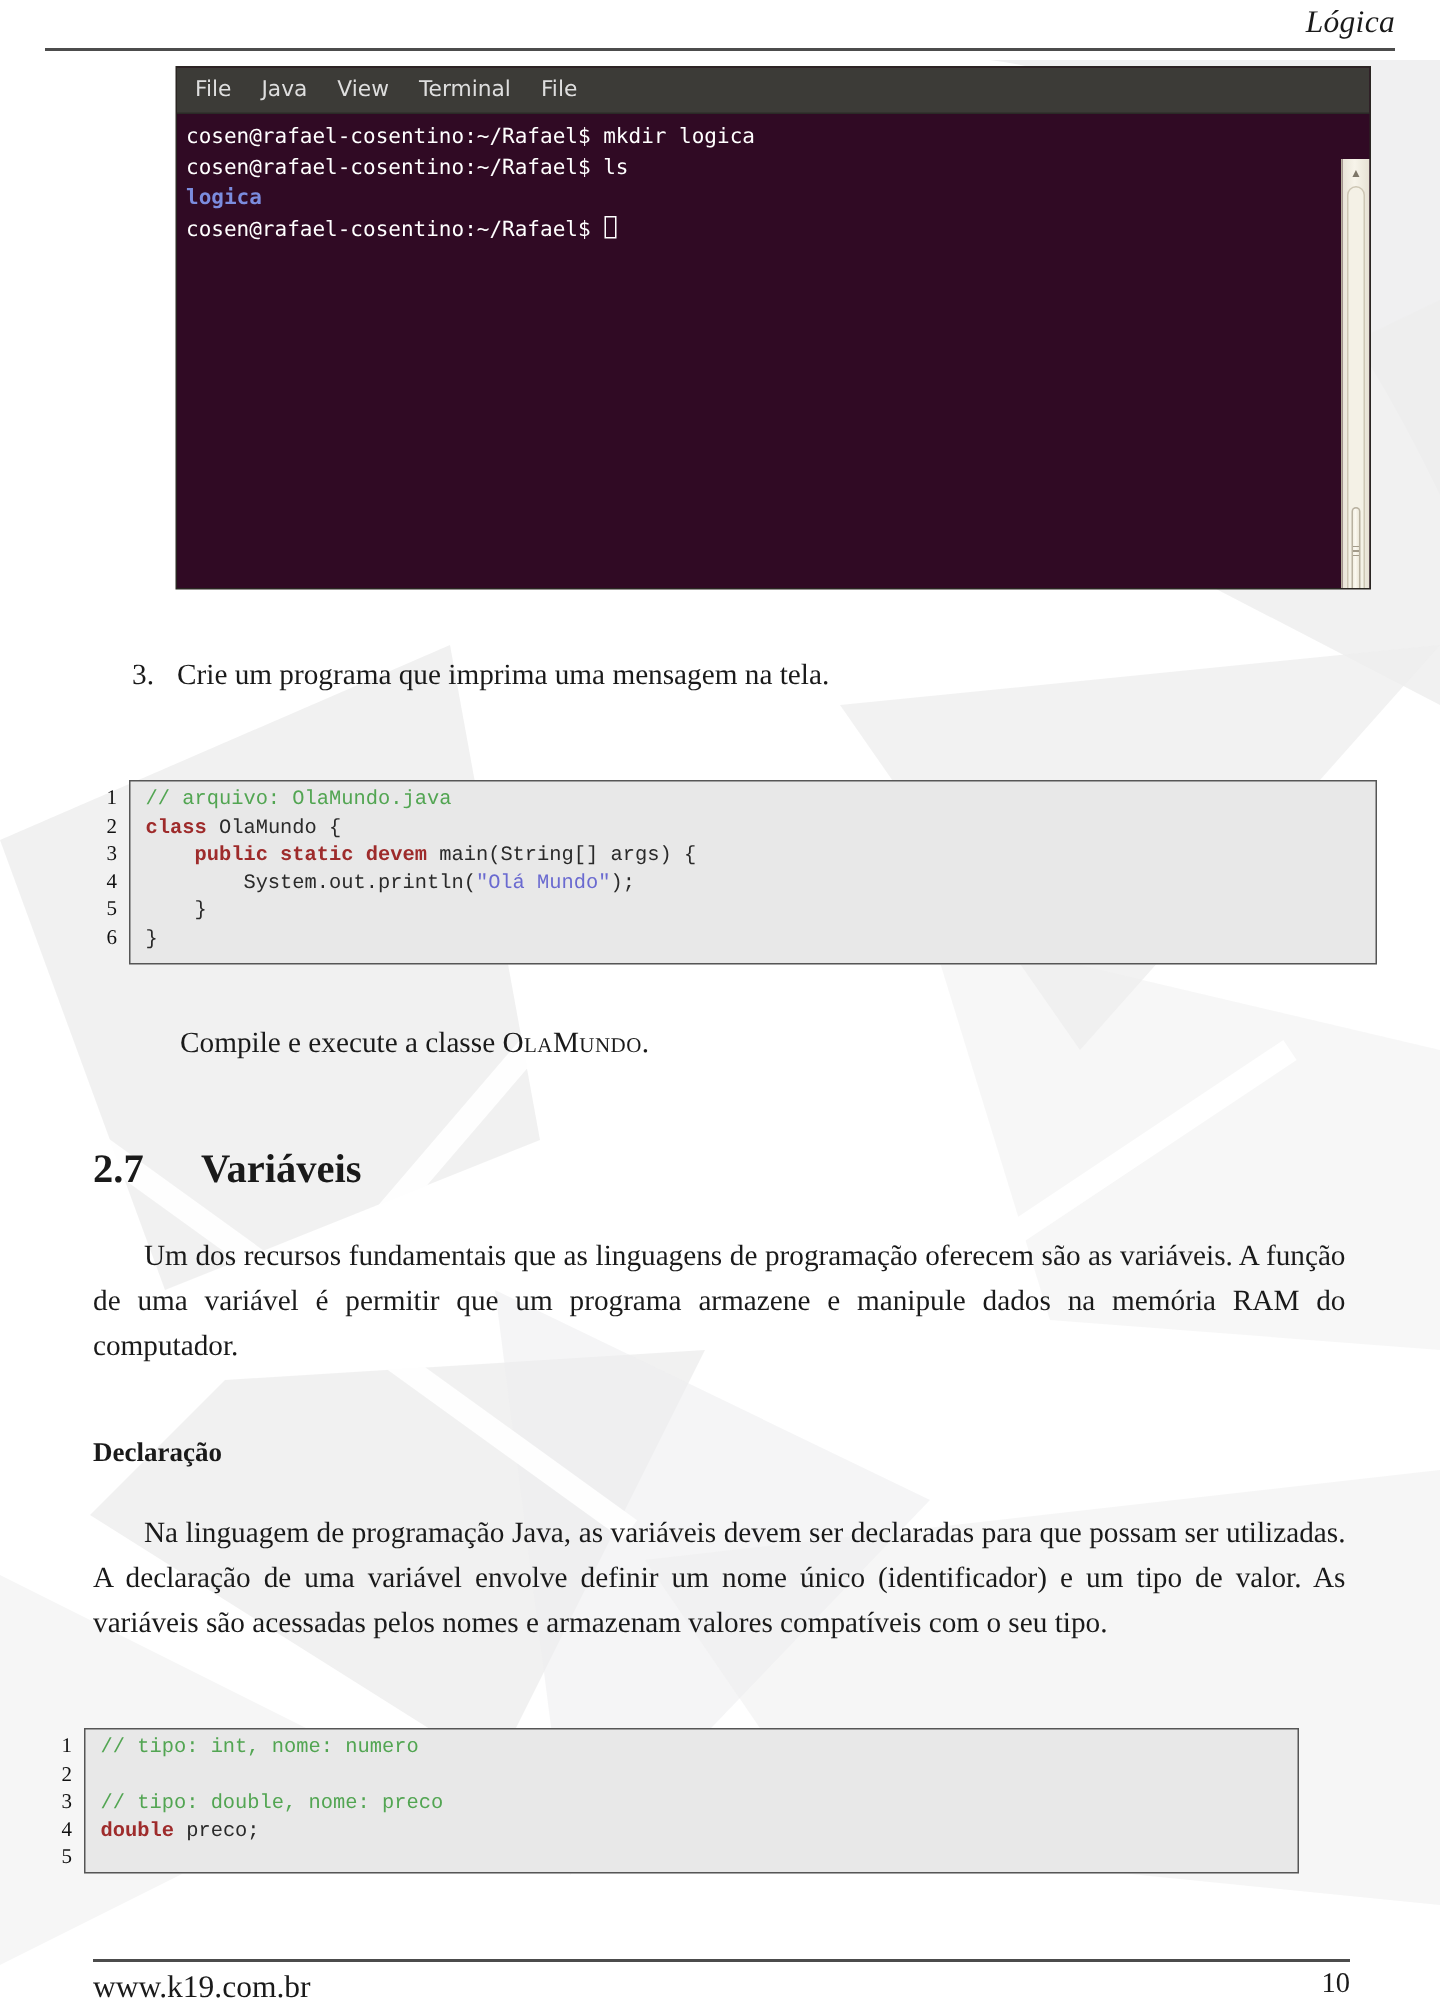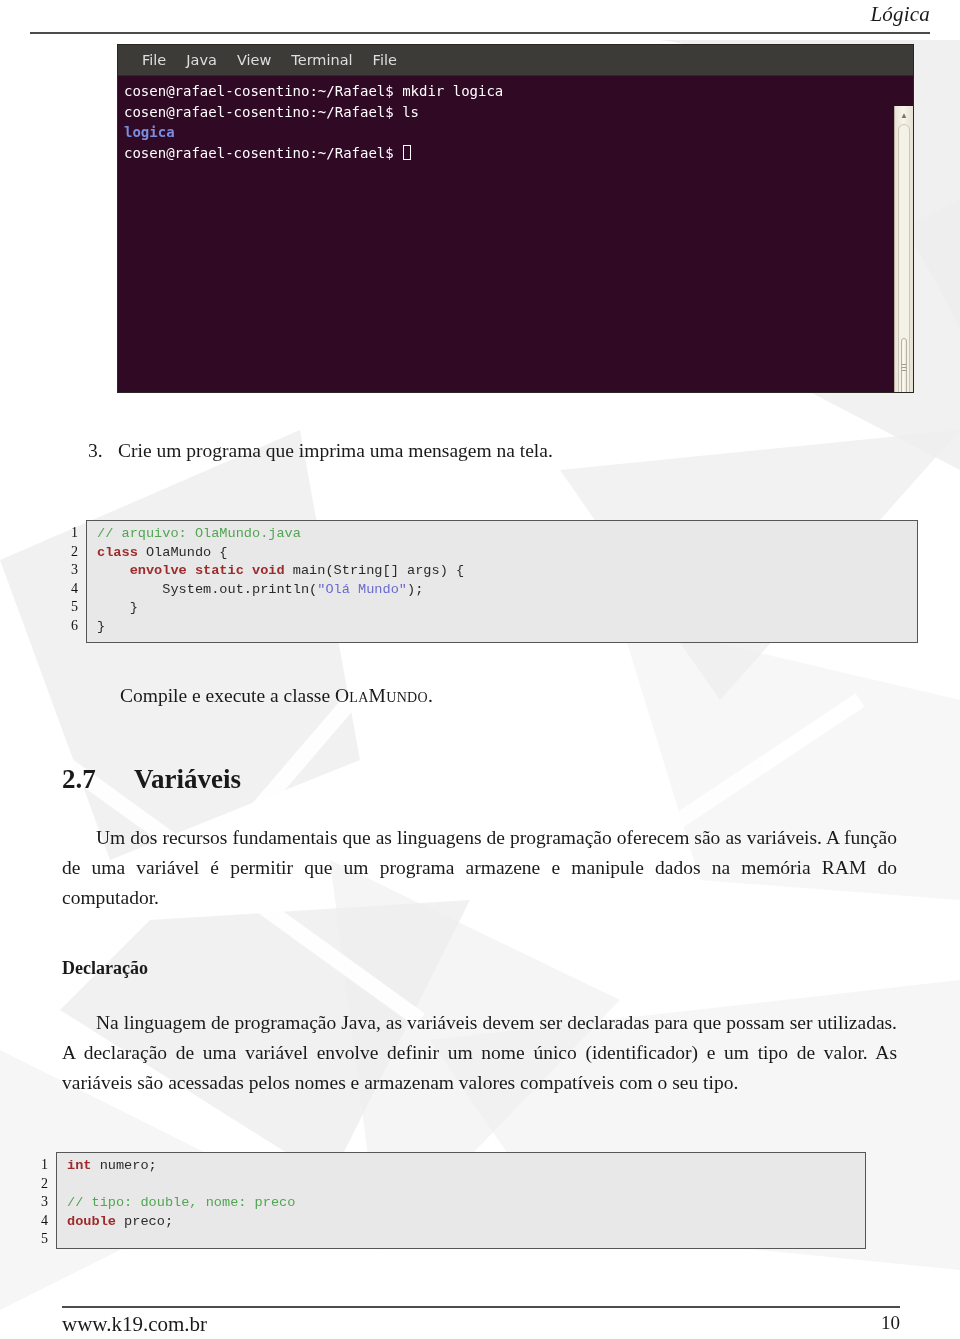--- a/index.html
+++ b/index.html
@@ -61,21 +61,21 @@
     background: #300a24;
     box-shadow: 0 0 0 1px #2a2622;
     overflow: hidden;
   }
   #terminal-menubar {
     height: 30px;
     background: #3c3b37;
     border-bottom: 1px solid #2b2a27;
     display: flex;
     align-items: center;
-    padding-left: 24px;
+    padding-left: 12px;
     gap: 20px;
   }
   .term-menu-item {
     color: #dedede;
     font-family: "DejaVu Sans", sans-serif;
     font-size: 14.5px;
     line-height: 1;
   }
   #terminal-body {
     position: relative;
@@ -347,21 +347,21 @@
         <div>1</div>
         <div>2</div>
         <div>3</div>
         <div>4</div>
         <div>5</div>
         <div>6</div>
       </div>
     <div class="code-area">
         <div class="code-line"><span class="tok-comment">// arquivo: OlaMundo.java</span></div>
         <div class="code-line"><span class="tok-keyword">class</span><span> OlaMundo {</span></div>
-        <div class="code-line"><span>    </span><span class="tok-keyword">envolve static void</span><span> main(String[] args) {</span></div>
+        <div class="code-line"><span>    </span><span class="tok-keyword">public static devem</span><span> main(String[] args) {</span></div>
         <div class="code-line"><span>        System.out.println(</span><span class="tok-string">"Olá Mundo"</span><span>);</span></div>
         <div class="code-line"><span>    }</span></div>
         <div class="code-line"><span>}</span></div>
       </div>
   </div>
 
   <div class="para" id="compile-line">
     <span>Compile e execute a classe </span><span class="smallcaps">OlaMundo</span><span>.</span>
   </div>
 
@@ -378,21 +378,21 @@
 
   <div class="codeblock" id="code-declaracao">
     <div class="code-gutter">
         <div>1</div>
         <div>2</div>
         <div>3</div>
         <div>4</div>
         <div>5</div>
       </div>
     <div class="code-area">
-        <div class="code-line"><span class="tok-keyword">int</span><span> numero;</span></div>
+        <div class="code-line"><span class="tok-comment">// tipo: int, nome: numero</span></div>
         <div class="code-line"><span></span></div>
         <div class="code-line"><span class="tok-comment">// tipo: double, nome: preco</span></div>
         <div class="code-line"><span class="tok-keyword">double</span><span> preco;</span></div>
       </div>
   </div>
 
   <div id="foot-rule"></div>
   <div id="footer-left">www.k19.com.br</div>
   <div id="footer-right">10</div>
 

